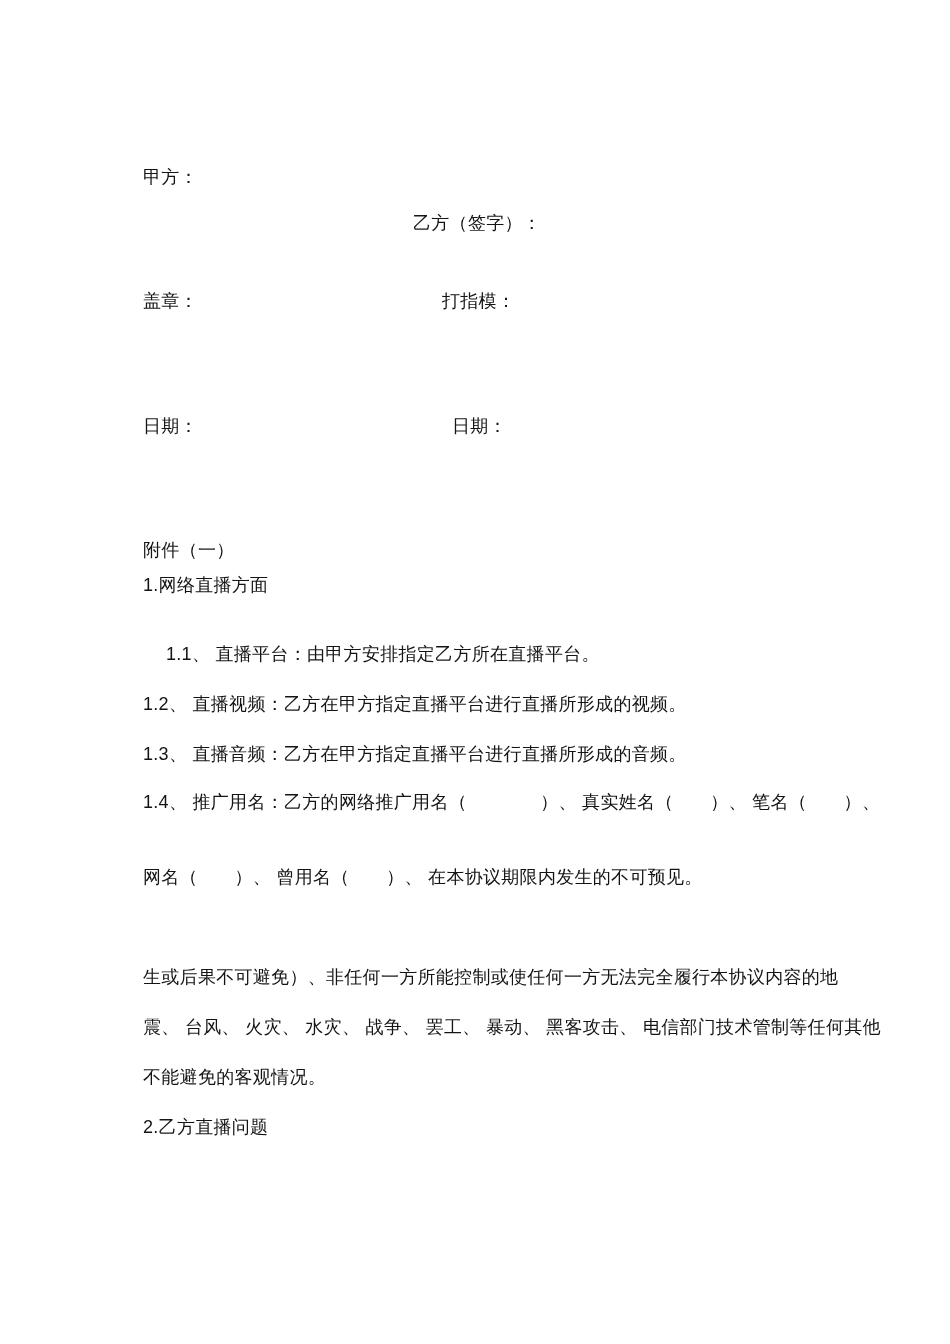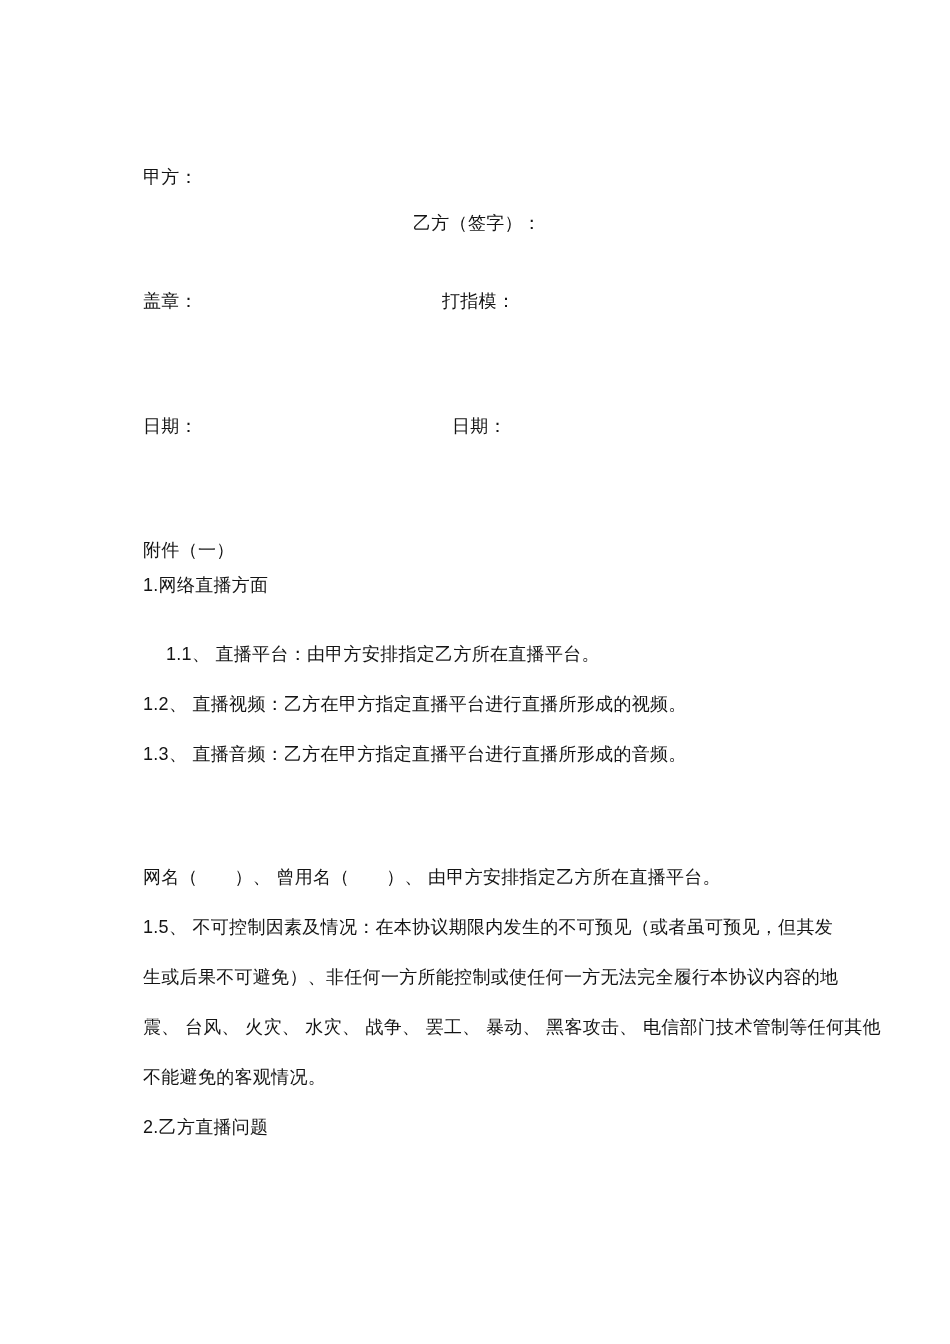--- a/index.html
+++ b/index.html
@@ -46,24 +46,24 @@
   <span class="ln" style="top:539px; left:143px;">附件（一）</span>
 
   <span class="ln" style="top:574px; left:143px;">1.网络直播方面</span>
 
   <span class="ln" style="top:643px; left:143px;margin-left:23px;">1.1、 直播平台：由甲方安排指定乙方所在直播平台。</span>
 
   <span class="ln" style="top:693px; left:143px;text-align:center;">1.2、 直播视频：乙方在甲方指定直播平台进行直播所形成的视频。</span>
 
   <span class="ln" style="top:743px; left:143px;">1.3、 直播音频：乙方在甲方指定直播平台进行直播所形成的音频。</span>
 
+  <span class="ln" style="top:791px; left:143px;">1.4、 推广用名：乙方的网络推广用名（　　　　）、 真实姓名（　　）、 笔名（　　）、</span>
 
-  <span class="ln" style="top:866px; left:143px;">网名（　　）、 曾用名（　　）、 由甲方安排指定乙方所在直播平台。</span>
+  <span class="ln" style="top:866px; left:143px;">网名（　　）、 曾用名（　　）、 在本协议期限内发生的不可预见。</span>
 
-  <span class="ln" style="top:916px; left:143px;">1.5、 不可控制因素及情况：在本协议期限内发生的不可预见（或者虽可预见，但其发</span>
 
   <span class="ln" style="top:966px; left:143px;">生或后果不可避免）、非任何一方所能控制或使任何一方无法完全履行本协议内容的地</span>
 
   <span class="ln" style="top:1016px; left:143px;">震、 台风、 火灾、 水灾、 战争、 罢工、 暴动、 黑客攻击、 电信部门技术管制等任何其他</span>
 
   <span class="ln" style="top:1066px; left:143px;">不能避免的客观情况。</span>
 
   <span class="ln" style="top:1116px; left:143px;">2.乙方直播问题</span>
 
 

